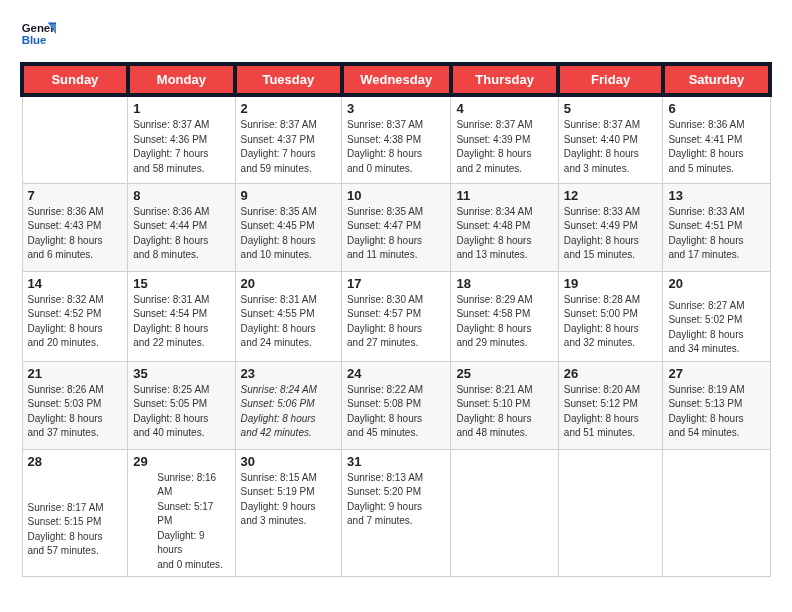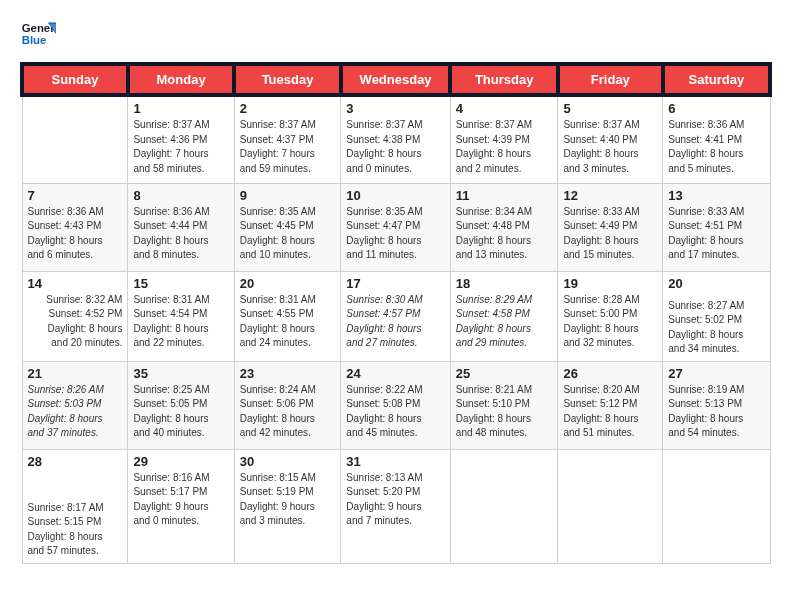--- a/index.html
+++ b/index.html
@@ -209,49 +209,49 @@
             <div class="day-number">13</div>
             <div class="day-info" style="white-space: pre-line;">Sunrise: 8:33 AM
 Sunset: 4:51 PM
 Daylight: 8 hours
 and 17 minutes.</div>
           </td>
         </tr>
         <tr>
           <td>
             <div class="day-number">14</div>
-            <div class="day-info" style="white-space: pre-line; text-align: right;">Sunrise: 8:32 AM
+            <div class="day-info" style="white-space: pre-line;">Sunrise: 8:32 AM
 Sunset: 4:52 PM
 Daylight: 8 hours
 and 20 minutes.</div>
           </td>
           <td>
             <div class="day-number">15</div>
             <div class="day-info" style="white-space: pre-line;">Sunrise: 8:31 AM
 Sunset: 4:54 PM
 Daylight: 8 hours
 and 22 minutes.</div>
           </td>
           <td>
             <div class="day-number">20</div>
             <div class="day-info" style="white-space: pre-line;">Sunrise: 8:31 AM
 Sunset: 4:55 PM
 Daylight: 8 hours
 and 24 minutes.</div>
           </td>
           <td>
             <div class="day-number">17</div>
-            <div class="day-info" style="white-space: pre-line; font-style: italic;">Sunrise: 8:30 AM
+            <div class="day-info" style="white-space: pre-line;">Sunrise: 8:30 AM
 Sunset: 4:57 PM
 Daylight: 8 hours
 and 27 minutes.</div>
           </td>
           <td>
             <div class="day-number">18</div>
-            <div class="day-info" style="white-space: pre-line; font-style: italic;">Sunrise: 8:29 AM
+            <div class="day-info" style="white-space: pre-line;">Sunrise: 8:29 AM
 Sunset: 4:58 PM
 Daylight: 8 hours
 and 29 minutes.</div>
           </td>
           <td>
             <div class="day-number">19</div>
             <div class="day-info" style="white-space: pre-line;">Sunrise: 8:28 AM
 Sunset: 5:00 PM
 Daylight: 8 hours
 and 32 minutes.</div>
@@ -260,35 +260,35 @@
             <div class="day-number">20</div>
             <div class="day-info" style="white-space: pre-line; margin-top: 8px;">Sunrise: 8:27 AM
 Sunset: 5:02 PM
 Daylight: 8 hours
 and 34 minutes.</div>
           </td>
         </tr>
         <tr style="background: #000000;">
           <td>
             <div class="day-number">21</div>
-            <div class="day-info" style="white-space: pre-line; font-style: italic;">Sunrise: 8:26 AM
+            <div class="day-info" style="white-space: pre-line;">Sunrise: 8:26 AM
 Sunset: 5:03 PM
 Daylight: 8 hours
 and 37 minutes.</div>
           </td>
           <td>
             <div class="day-number">35</div>
             <div class="day-info" style="white-space: pre-line;">Sunrise: 8:25 AM
 Sunset: 5:05 PM
 Daylight: 8 hours
 and 40 minutes.</div>
           </td>
           <td>
             <div class="day-number">23</div>
-            <div class="day-info" style="white-space: pre-line;">Sunrise: 8:24 AM
+            <div class="day-info" style="white-space: pre-line; font-style: italic;">Sunrise: 8:24 AM
 Sunset: 5:06 PM
 Daylight: 8 hours
 and 42 minutes.</div>
           </td>
           <td>
             <div class="day-number">24</div>
             <div class="day-info" style="white-space: pre-line;">Sunrise: 8:22 AM
 Sunset: 5:08 PM
 Daylight: 8 hours
 and 45 minutes.</div>
@@ -318,21 +318,21 @@
         <tr>
           <td>
             <div class="day-number">28</div>
             <div class="day-info" style="white-space: pre-line; margin-top: 32px;">Sunrise: 8:17 AM
 Sunset: 5:15 PM
 Daylight: 8 hours
 and 57 minutes.</div>
           </td>
           <td>
             <div class="day-number">29</div>
-            <div class="day-info" style="white-space: pre-line;">Sunrise: 8:16 AM
+            <div class="day-info" style="white-space: pre-line; margin-left: 24px;">Sunrise: 8:16 AM
 Sunset: 5:17 PM
 Daylight: 9 hours
 and 0 minutes.</div>
           </td>
           <td>
             <div class="day-number">30</div>
             <div class="day-info" style="white-space: pre-line;">Sunrise: 8:15 AM
 Sunset: 5:19 PM
 Daylight: 9 hours
 and 3 minutes.</div>

